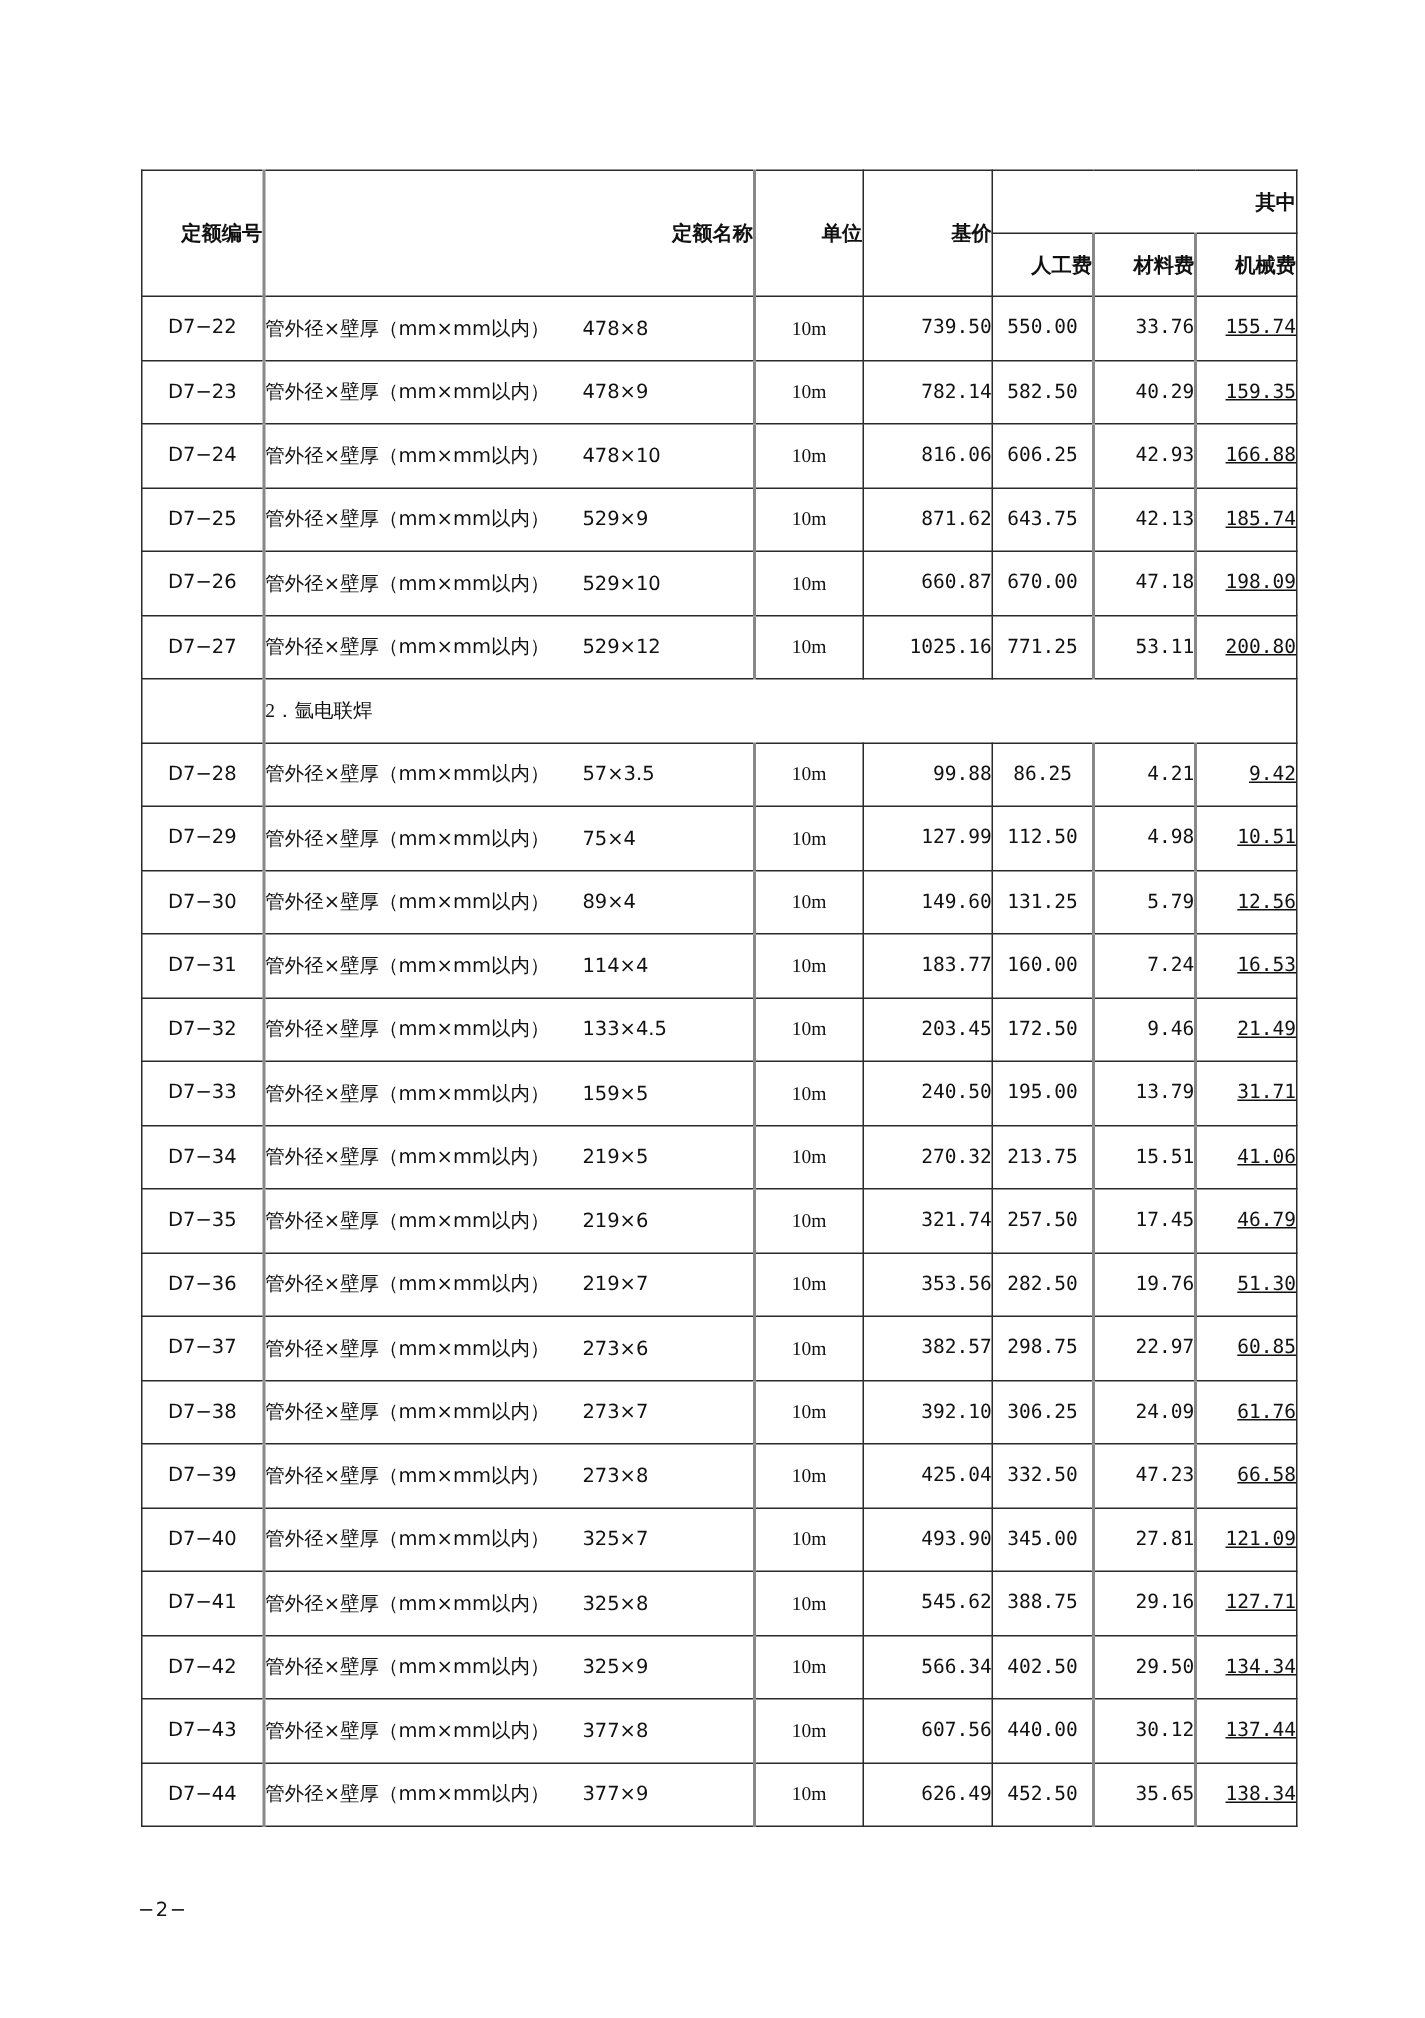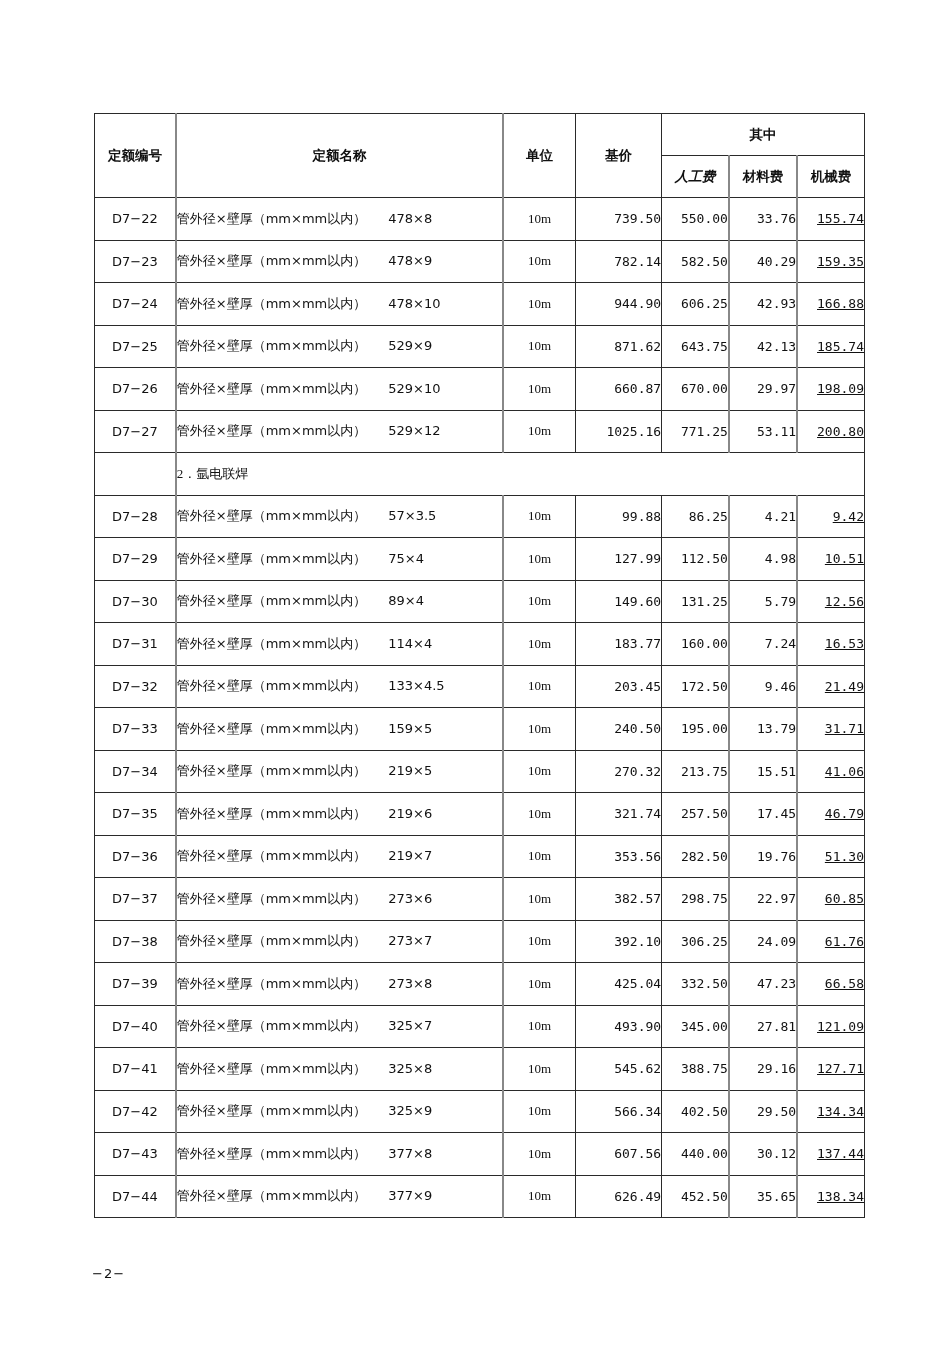--- a/index.html
+++ b/index.html
@@ -11,41 +11,41 @@
     width: 771px;
   }
   table.quota td, table.quota th {
     border: 1px solid #2a2a2a;
     padding: 0;
     font-weight: normal;
     font-size: 13px;
     overflow: hidden;
     white-space: nowrap;
   }
-  table.quota th { font-weight: bold; text-align: center; font-size: 13.5px; }
+  table.quota th { font-weight: bold; text-align: right; font-size: 13.5px; }
   .c-code { width: 81px; }
   .c-name { width: 326px; }
   .c-unit { width: 72px; }
   .c-price { width: 86px; }
   .c-lab { width: 67px; }
   .c-mat { width: 68px; }
   .c-mach { width: 67px; }
   tr.h1 { height: 42px; }
   tr.h2 { height: 42px; }
   tr.row { height: 42.5px; padding-left: 19px; }
   td.code { text-align: center; font-family: "DejaVu Sans", sans-serif; font-size: 13px; }
   td.name { text-align: left; padding-left: 1px; font-size: 13px; border-left: 2px solid #888 !important; }
   td.name .spec { margin-left: 22px; font-family: "DejaVu Sans", sans-serif; }
   td.unit { text-align: center; font-family: Liberation Serif, serif; font-size: 12.5px; border-left: 2px solid #888 !important; }
   td.num { text-align: right; padding-right: 4px; font-family: "DejaVu Sans Mono", monospace; font-size: 12.5px; }
-  td.lab { border-right: 2px solid #888 !important; }
+  td.lab { border-right: 2px solid #888 !important; text-align: center; }
   td.mach { border-left: 2px solid #888 !important; text-decoration: underline; }
   th.name-h { border-left: 2px solid #888 !important; }
   th.unit-h { border-left: 2px solid #888 !important; }
-  th.lab-h { border-right: 2px solid #888 !important; font-style: italic; }
+  th.lab-h { border-right: 2px solid #888 !important; }
   th.mach-h { border-left: 2px solid #888 !important; }
   td.section { text-align: left; padding-left: 1px; font-size: 13.5px; border-left: 2px solid #888 !important; font-family: Liberation Serif, serif; }
   .page-num { position: absolute; left: 92px; top: 1266px; font-size: 13px; font-family: "DejaVu Sans", sans-serif; letter-spacing: 1px; }
 </style>
 </head>
 <body>
 
 <div class="page">
   <table class="quota">
     <colgroup>
@@ -87,41 +87,41 @@
           <td class="unit">10m</td>
           <td class="num">782.14</td>
           <td class="num lab">582.50</td>
           <td class="num">40.29</td>
           <td class="num mach">159.35</td>
         </tr>
         <tr class="row">
           <td class="code">D7−24</td>
           <td class="name"><span>管外径×壁厚（mm×mm以内）</span><span class="spec">478×10</span></td>
           <td class="unit">10m</td>
-          <td class="num">944.90</td>
+          <td class="num">816.06</td>
           <td class="num lab">606.25</td>
           <td class="num">42.93</td>
           <td class="num mach">166.88</td>
         </tr>
         <tr class="row">
           <td class="code">D7−25</td>
           <td class="name"><span>管外径×壁厚（mm×mm以内）</span><span class="spec">529×9</span></td>
           <td class="unit">10m</td>
           <td class="num">871.62</td>
           <td class="num lab">643.75</td>
           <td class="num">42.13</td>
           <td class="num mach">185.74</td>
         </tr>
         <tr class="row">
           <td class="code">D7−26</td>
           <td class="name"><span>管外径×壁厚（mm×mm以内）</span><span class="spec">529×10</span></td>
           <td class="unit">10m</td>
           <td class="num">660.87</td>
           <td class="num lab">670.00</td>
-          <td class="num">29.97</td>
+          <td class="num">47.18</td>
           <td class="num mach">198.09</td>
         </tr>
         <tr class="row">
           <td class="code">D7−27</td>
           <td class="name"><span>管外径×壁厚（mm×mm以内）</span><span class="spec">529×12</span></td>
           <td class="unit">10m</td>
           <td class="num">1025.16</td>
           <td class="num lab">771.25</td>
           <td class="num">53.11</td>
           <td class="num mach">200.80</td>

